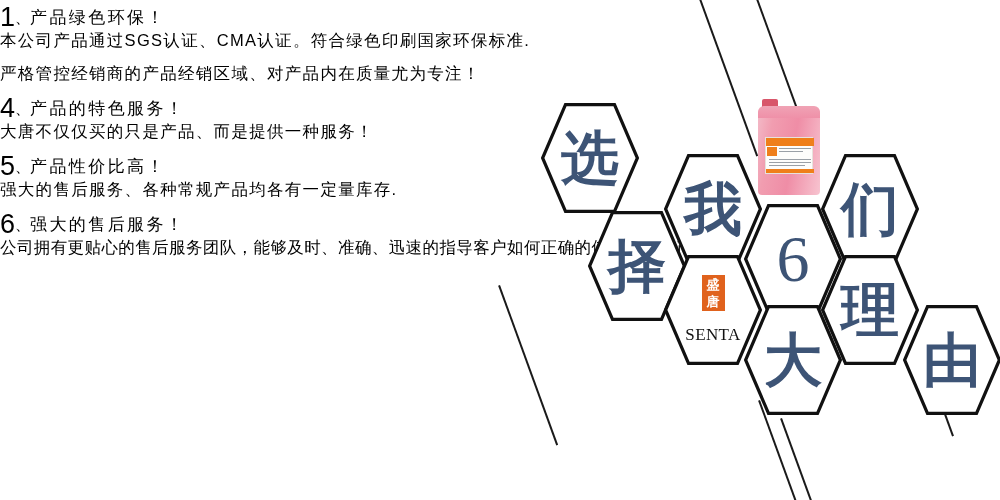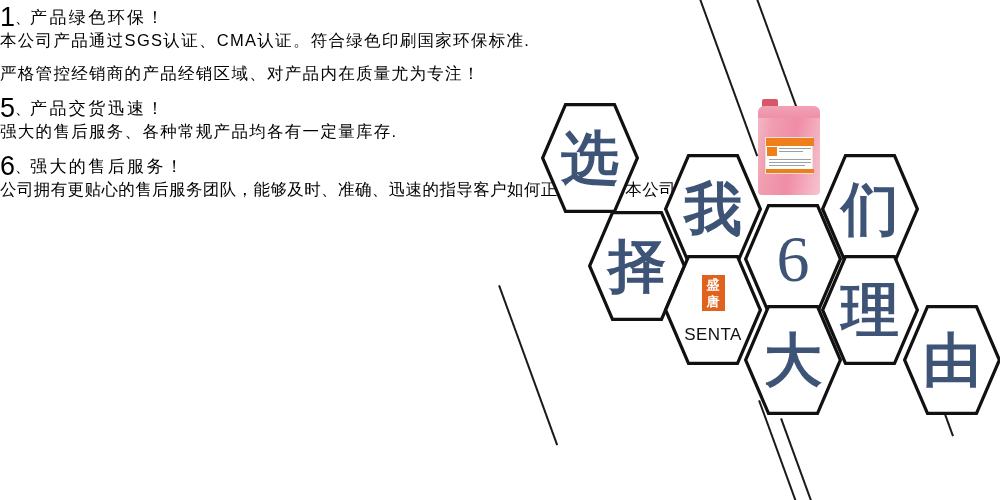--- a/index.html
+++ b/index.html
@@ -127,21 +127,21 @@
     font-size: 13px;
     font-weight: 700;
     line-height: 1;
     font-family: "Liberation Serif", "DejaVu Serif", serif;
     padding: 1px 0;
     box-sizing: border-box;
   }
   .seal span { display: block; }
   .brandword {
     margin-top: 14px;
-    font-family: Liberation Sans, sans-serif;
+    font-family: Liberation Serif, serif;
     font-size: 17px;
     letter-spacing: 0.4px;
     color: #111111;
     font-weight: 400;
   }
 
   
   #bottle {
     position: absolute;
     left: 758px;
@@ -224,22 +224,26 @@
     </div>
 
   <div id="reasons">
       <div class="reason r1">
         <div class="reason-head"><span class="reason-num">1</span><span class="reason-dun">、</span><span class="reason-title">产品绿色环保！</span></div>
         <div class="reason-body">本公司产品通过SGS认证、CMA认证。符合绿色印刷国家环保标准.</div>
       </div>
       <div class="reason r3">
         <div class="reason-body">严格管控经销商的产品经销区域、对产品内在质量尤为专注！</div>
       </div>
+      <div class="reason r4">
+        <div class="reason-head"><span class="reason-num">4</span><span class="reason-dun">、</span><span class="reason-title">产品的特色服务！</span></div>
+        <div class="reason-body">大唐不仅仅买的只是产品、而是提供一种服务！</div>
+      </div>
       <div class="reason r5">
-        <div class="reason-head"><span class="reason-num">5</span><span class="reason-dun">、</span><span class="reason-title">产品交货迅速！</span></div>
+        <div class="reason-head"><span class="reason-num">5</span><span class="reason-dun">、</span><span class="reason-title">产品性价比高！</span></div>
         <div class="reason-body">强大的售后服务、各种常规产品均各有一定量库存.</div>
       </div>
       <div class="reason r6">
         <div class="reason-head"><span class="reason-num">6</span><span class="reason-dun">、</span><span class="reason-title">强大的售后服务！</span></div>
         <div class="reason-body">公司拥有更贴心的售后服务团队，能够及时、准确、迅速的指导客户如何正确的使用本公司产品</div>
       </div>
     </div>
 
   <div id="hexcluster">
       <div class="hexwrap" style="left: 541px; top: 103px;">

